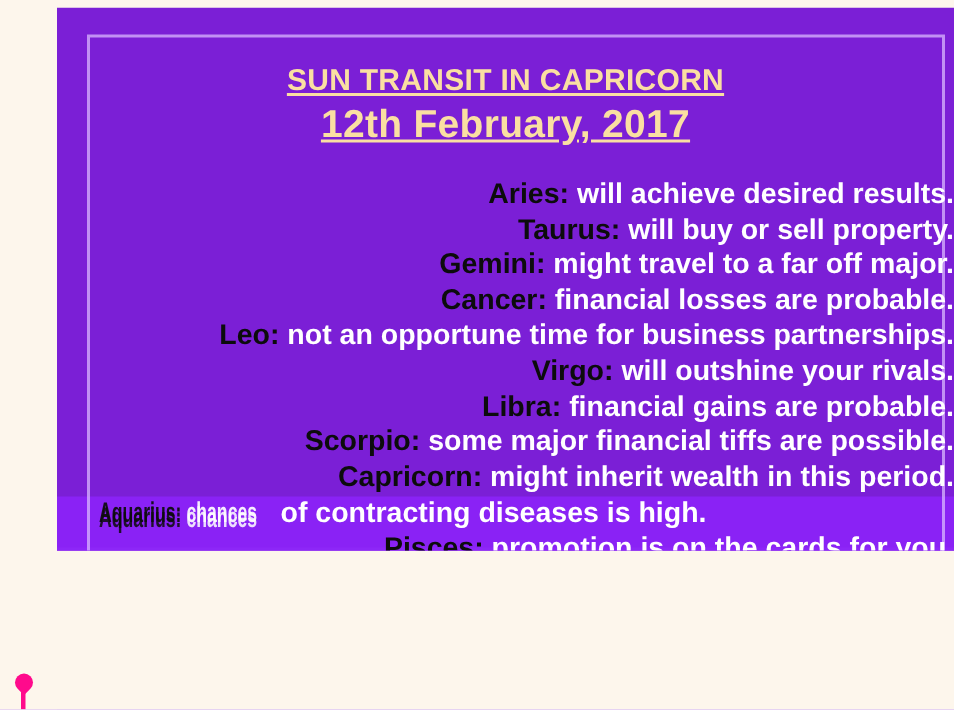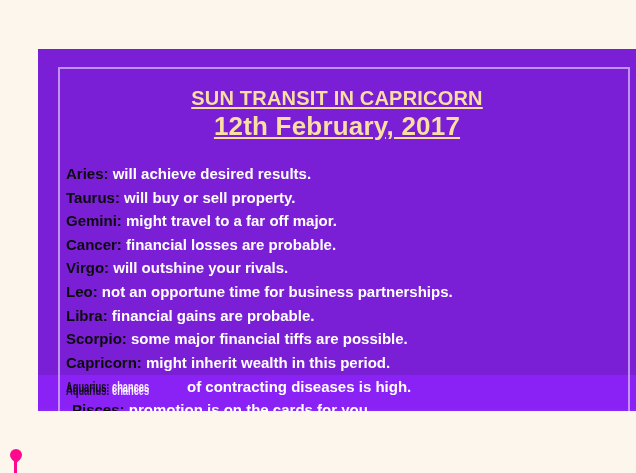--- a/index.html
+++ b/index.html
@@ -19,21 +19,20 @@
   }
   
   .poster {
     position: absolute;
     left: 38px;
     top: 5px;
     width: 598px;
     height: 362px;
     background: #7b1fd6;
     overflow: hidden;
-    margin-top: 44px;
   }
   
   .band-bright {
     position: absolute;
     left: 0;
     top: 326px;
     width: 598px;
     height: 136px;
     background: #8a22f5;
   }
@@ -124,23 +123,24 @@
   
   .list {
     position: absolute;
     left: 14px;
     top: 113px;
     width: 584px;
   }
   .row {
     height: 23.6px;
     white-space: nowrap;
-    font-size: 15px;
+    font-size: 19px;
     line-height: 23.6px;
     padding-left: 14px;
+    text-align: right;
   }
   .sign {
     color: #0c0c0c;
     font-weight: bold;
   }
   .text {
     color: #ffffff;
     font-weight: bold;
   }
   
@@ -240,25 +240,25 @@
 
       <div class="row">
         <span class="sign">Gemini:</span><span class="text"> might travel to a far off major.</span>
       </div>
 
       <div class="row">
         <span class="sign">Cancer:</span><span class="text"> financial losses are probable.</span>
       </div>
 
       <div class="row">
+        <span class="sign">Leo:</span><span class="text"> not an opportune time for business partnerships.</span>
+      </div>
+
+      <div class="row">
         <span class="sign">Virgo:</span><span class="text"> will outshine your rivals.</span>
-      </div>
-
-      <div class="row">
-        <span class="sign">Leo:</span><span class="text"> not an opportune time for business partnerships.</span>
       </div>
 
       <div class="row">
         <span class="sign">Libra:</span><span class="text"> financial gains are probable.</span>
       </div>
 
       <div class="row">
         <span class="sign">Scorpio:</span><span class="text"> some major financial tiffs are possible.</span>
       </div>
 

